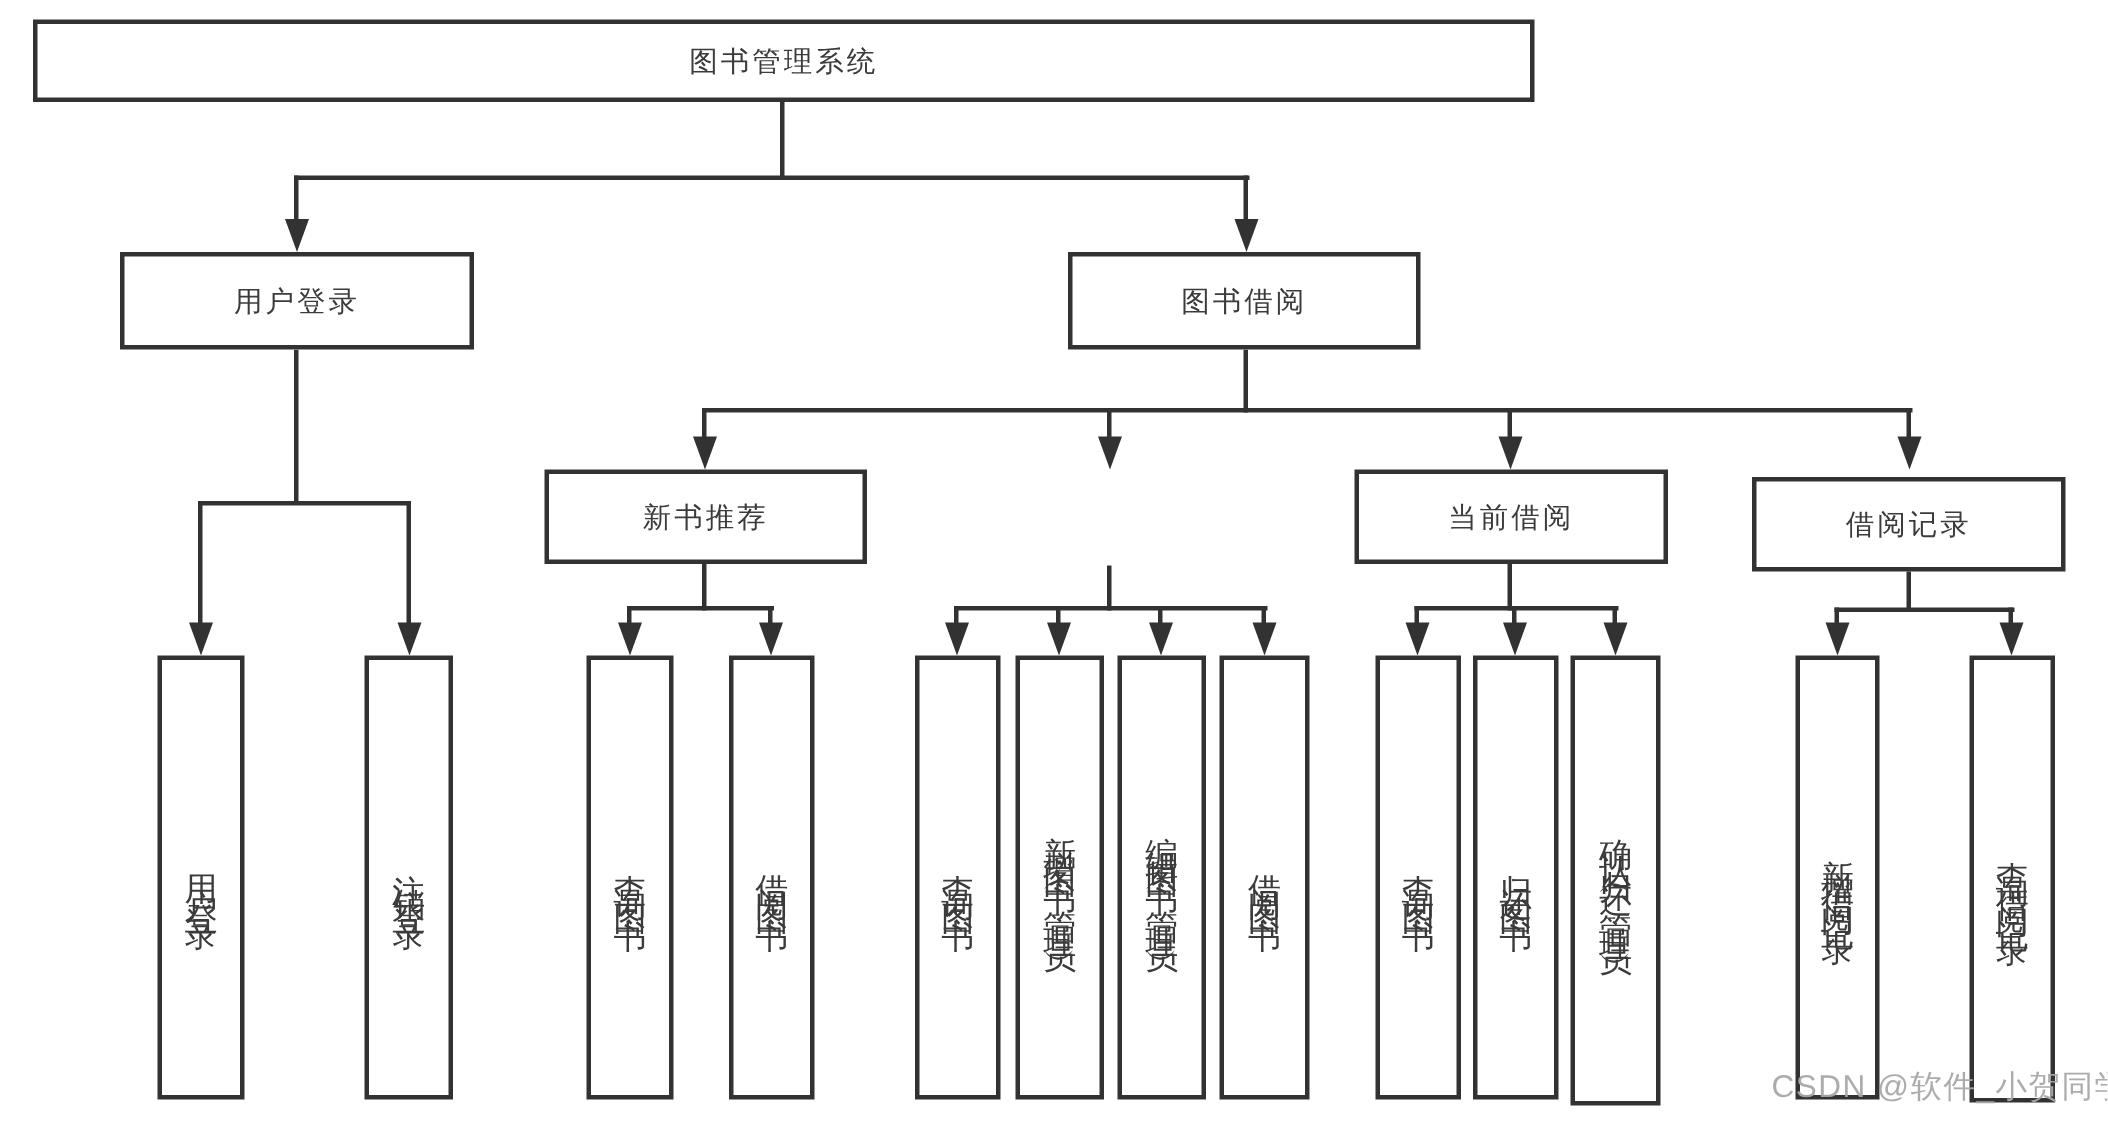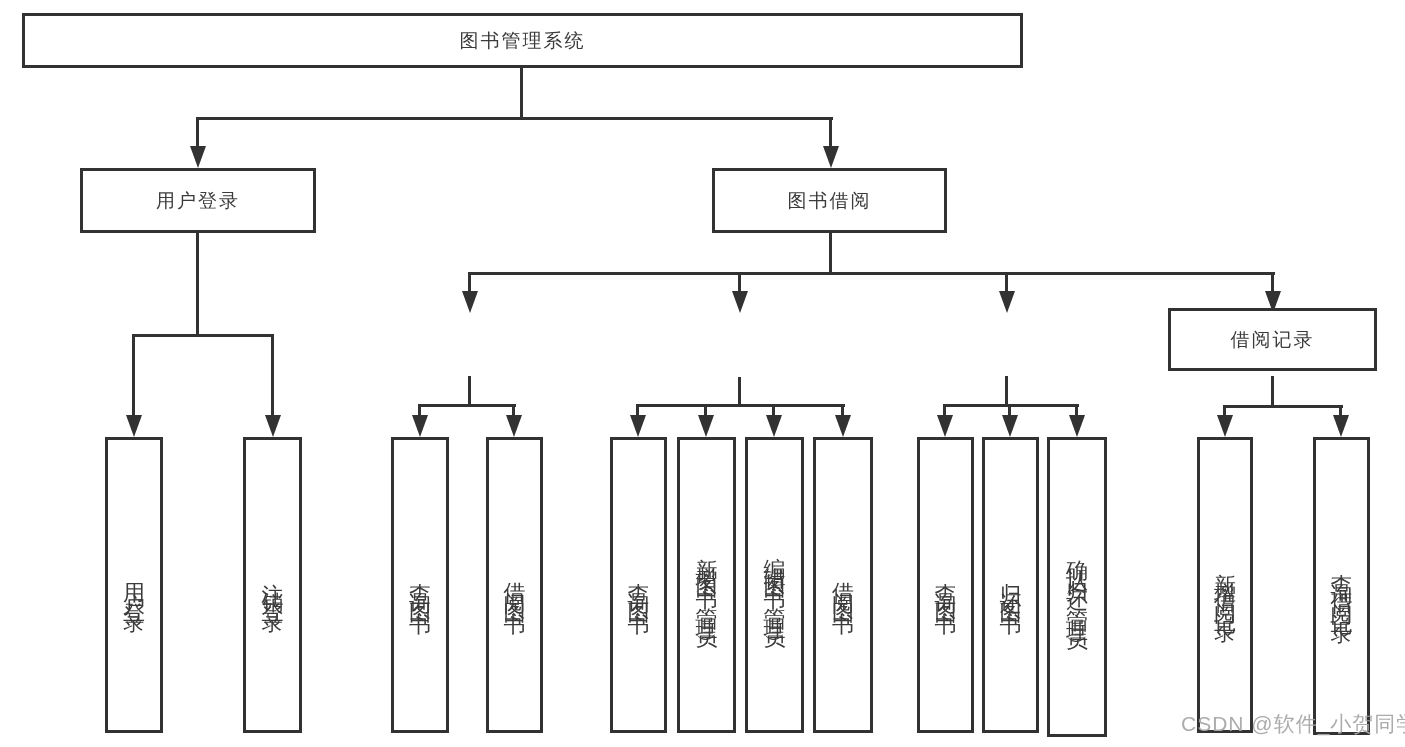--- a/index.html
+++ b/index.html
@@ -125,21 +125,27 @@
     <span>图书管理系统</span>
   </div>
 
   <div class="box hbox" style="left:80px;top:168px;width:236px;height:65px">
     <span>用户登录</span>
   </div>
   <div class="box hbox" style="left:712px;top:168px;width:235px;height:65px">
     <span>图书借阅</span>
   </div>
 
-  <div class="box hbox" style="left:1168px;top:308px;width:209px;height:63px">
+  <div class="box hbox" style="left:363px;top:313px;width:215px;height:63px">
+    <span>新书推荐</span>
+  </div>
+  <div class="box hbox" style="left:903px;top:313px;width:209px;height:63px">
+    <span>当前借阅</span>
+  </div>
+  <div class="box hbox" style="left:1168px;top:318px;width:209px;height:63px">
     <span>借阅记录</span>
   </div>
 
   <div class="box leaf" style="left:105px;top:437px;width:58px;height:296px">
     <span class="vtext">用户登录</span>
   </div>
   <div class="box leaf" style="left:243px;top:437px;width:59px;height:296px">
     <span class="vtext">注销登录</span>
   </div>
   <div class="box leaf" style="left:391px;top:437px;width:58px;height:296px">

